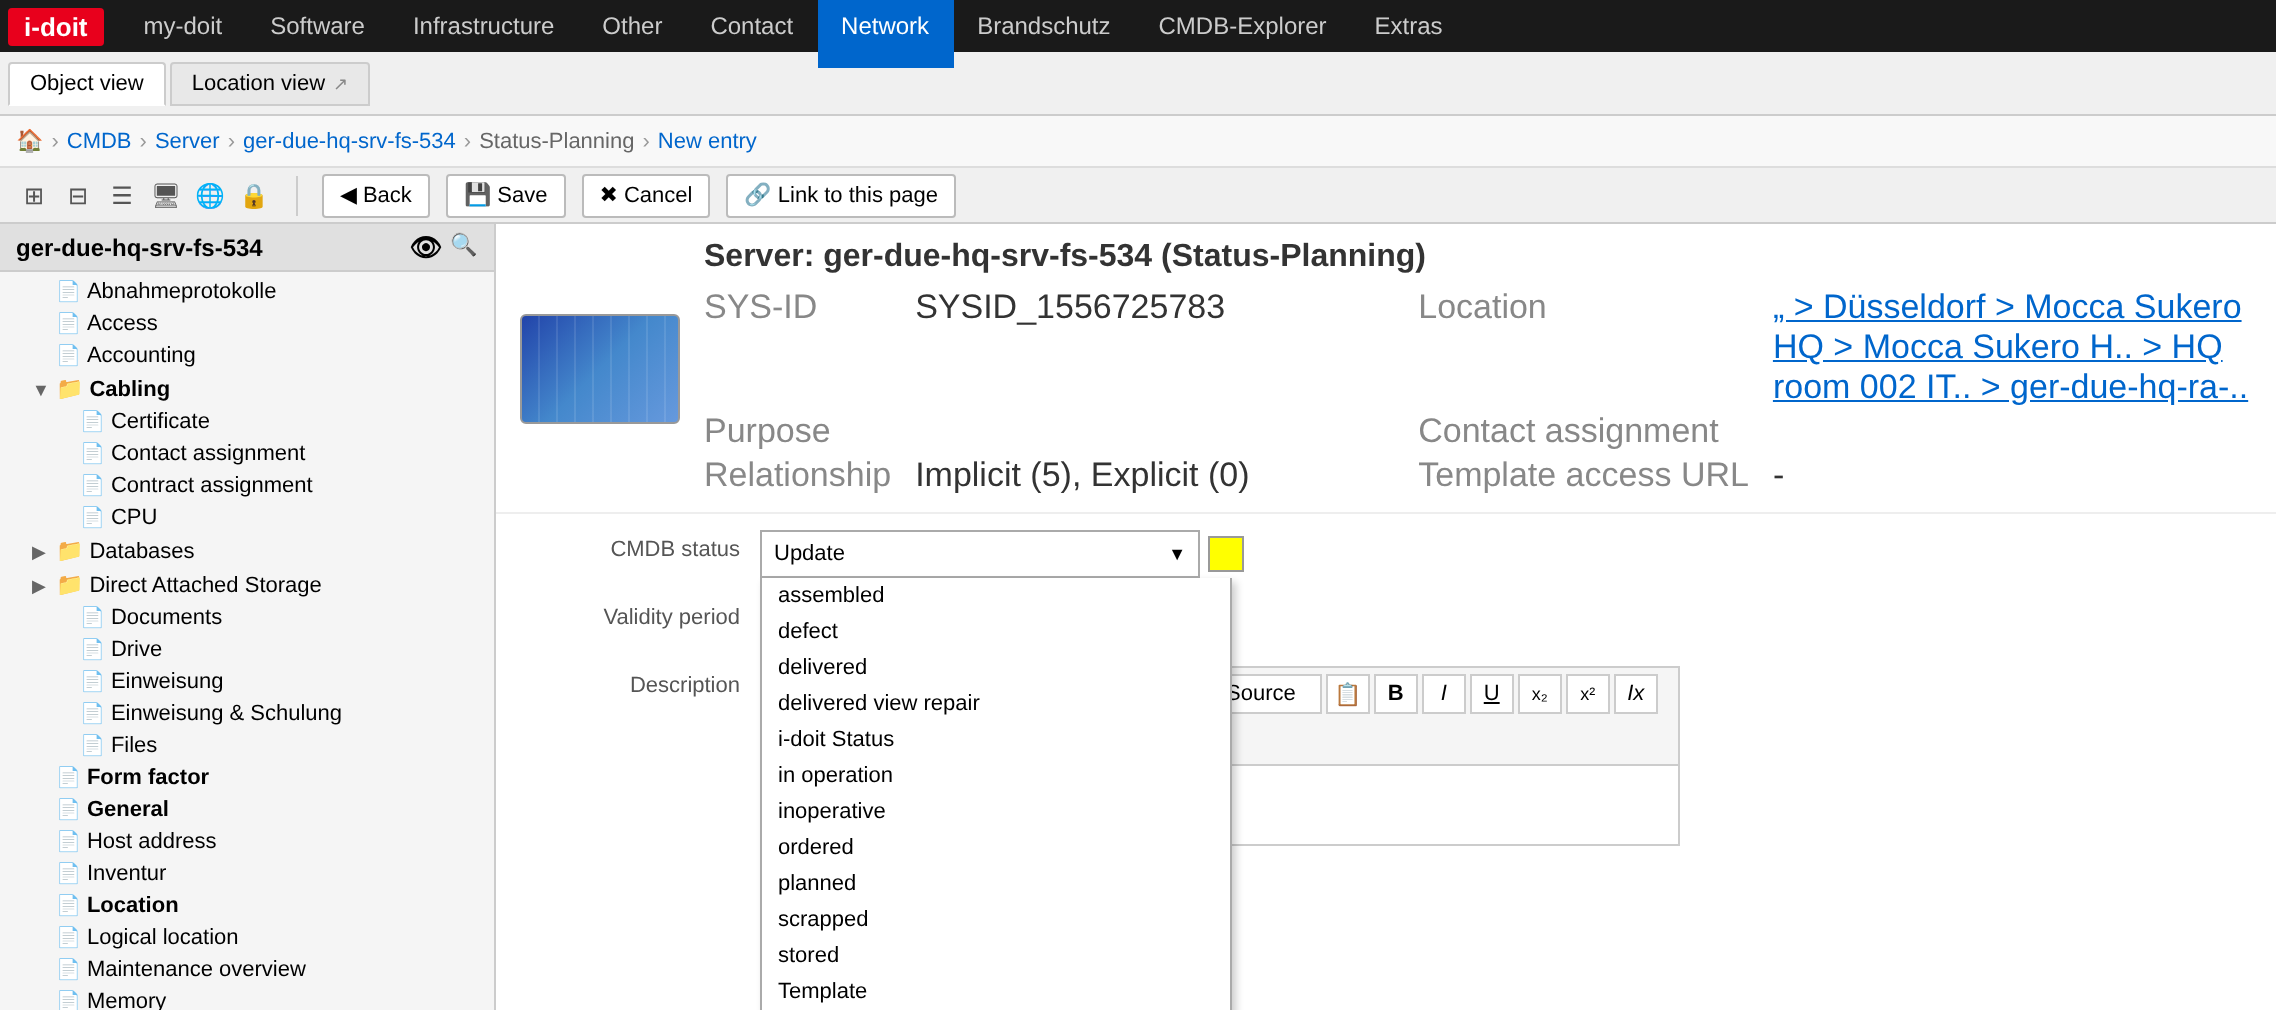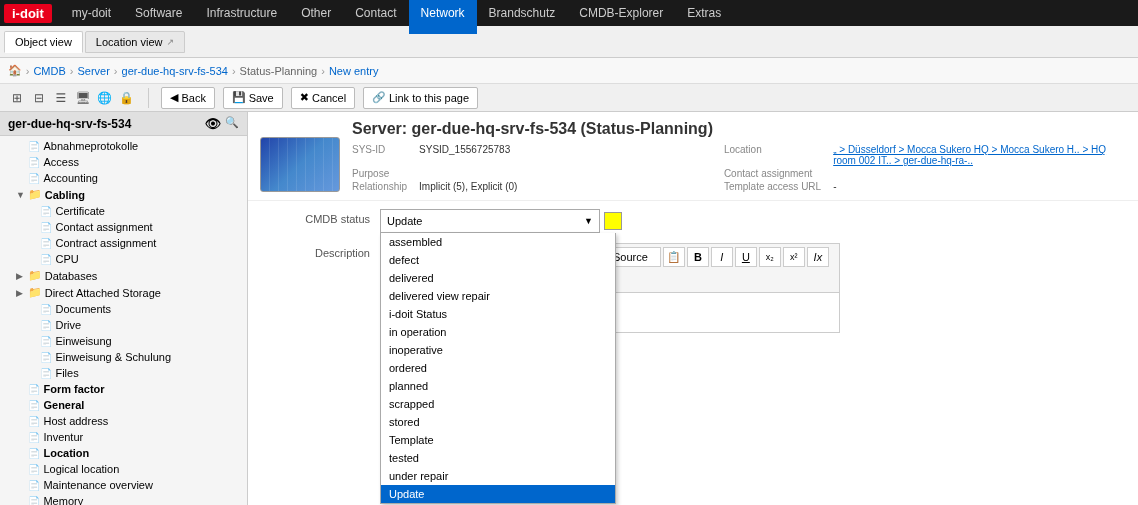--- a/index.html
+++ b/index.html
@@ -149,21 +149,21 @@
     #content {
       flex: 1;
       background: #fff;
       overflow-y: auto;
       padding: 0;
     }
 
     
     .obj-header {
       display: flex;
-      align-items: flex-end;
+      align-items: center;
       padding: 8px 12px;
       background: #fff;
       border-bottom: 1px solid #eee;
     }
     .obj-img {
       width: 80px;
       height: 55px;
       background: linear-gradient(135deg, #2244aa 0%, #4488cc 50%, #6699dd 100%);
       border: 1px solid #999;
       border-radius: 3px;
@@ -180,21 +180,21 @@
     .obj-title {
       font-size: 16px;
       font-weight: bold;
       color: #333;
       margin-bottom: 6px;
     }
     .obj-meta {
       display: grid;
       grid-template-columns: auto 1fr auto 1fr;
       gap: 2px 12px;
-      font-size: 10px;
+      font-size: 17px;
     }
     .meta-label { color: #888; white-space: nowrap; }
     .meta-value { color: #333; }
     .meta-value.link { color: #0066cc; cursor: pointer; text-decoration: underline; }
 
     
     .form-section {
       padding: 8px 12px;
     }
     .form-row {
@@ -570,20 +570,29 @@
                   <div class="dropdown-option">tested</div>
                   <div class="dropdown-option">under repair</div>
                   <div class="dropdown-option selected">Update</div>
                 </div>
             </div>
             <div class="color-box"></div>
           </div>
         </div>
       </div>
 
+      <div class="form-row">
+        <div class="form-label">Validity period</div>
+        <div class="form-control-area">
+          <div style="display:flex;align-items:center;gap:4px;">
+            <input class="date-input" type="text" style="width: 110px;">
+            <div class="date-icon">📅</div>
+          </div>
+        </div>
+      </div>
 
       <div class="form-row">
         <div class="form-label">Description</div>
         <div class="form-control-area" style="max-width:460px;">
           <div class="rte-toolbar">
             <button class="rte-btn">↩</button>
             <button class="rte-btn">↪</button>
             <button class="rte-btn">⊞</button>
             <button class="rte-btn">❝</button>
             <button class="rte-btn">🖼</button>

